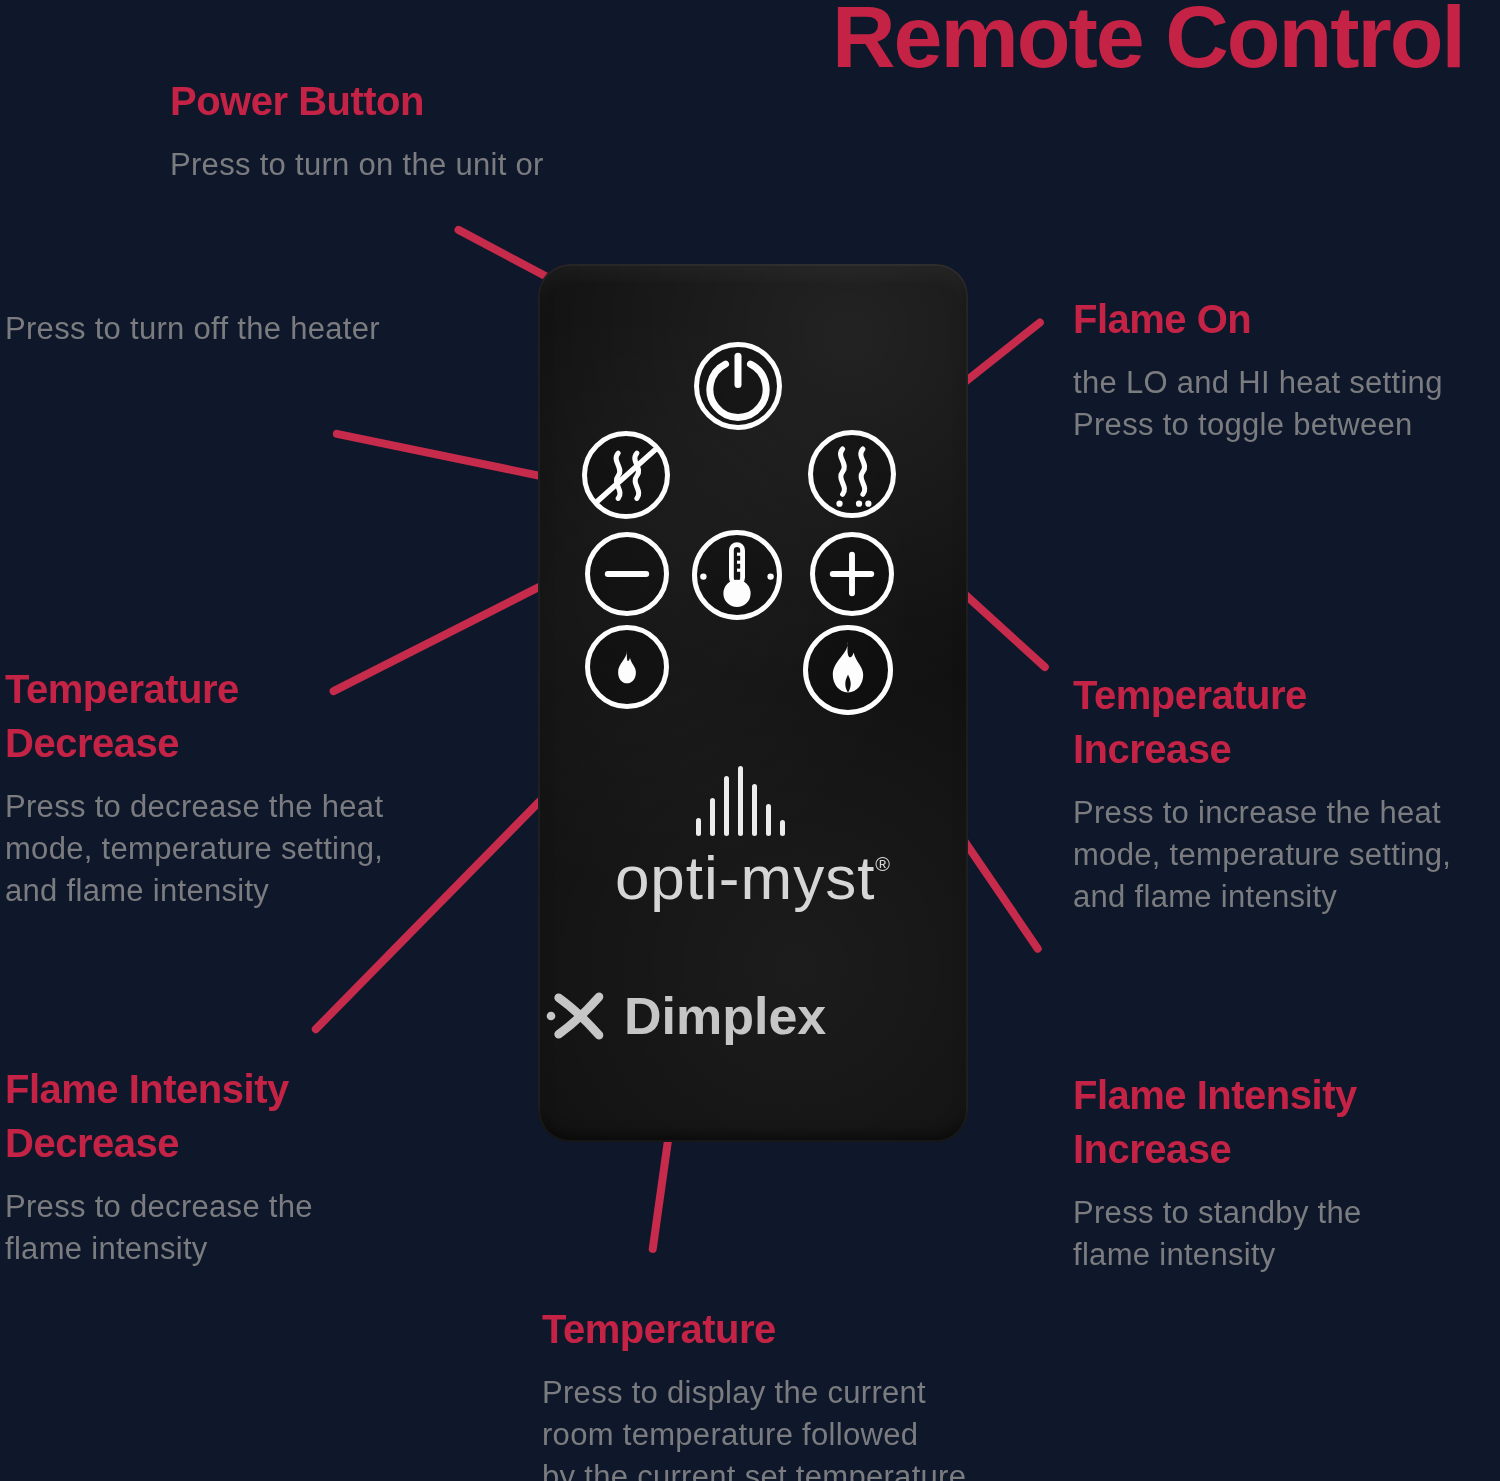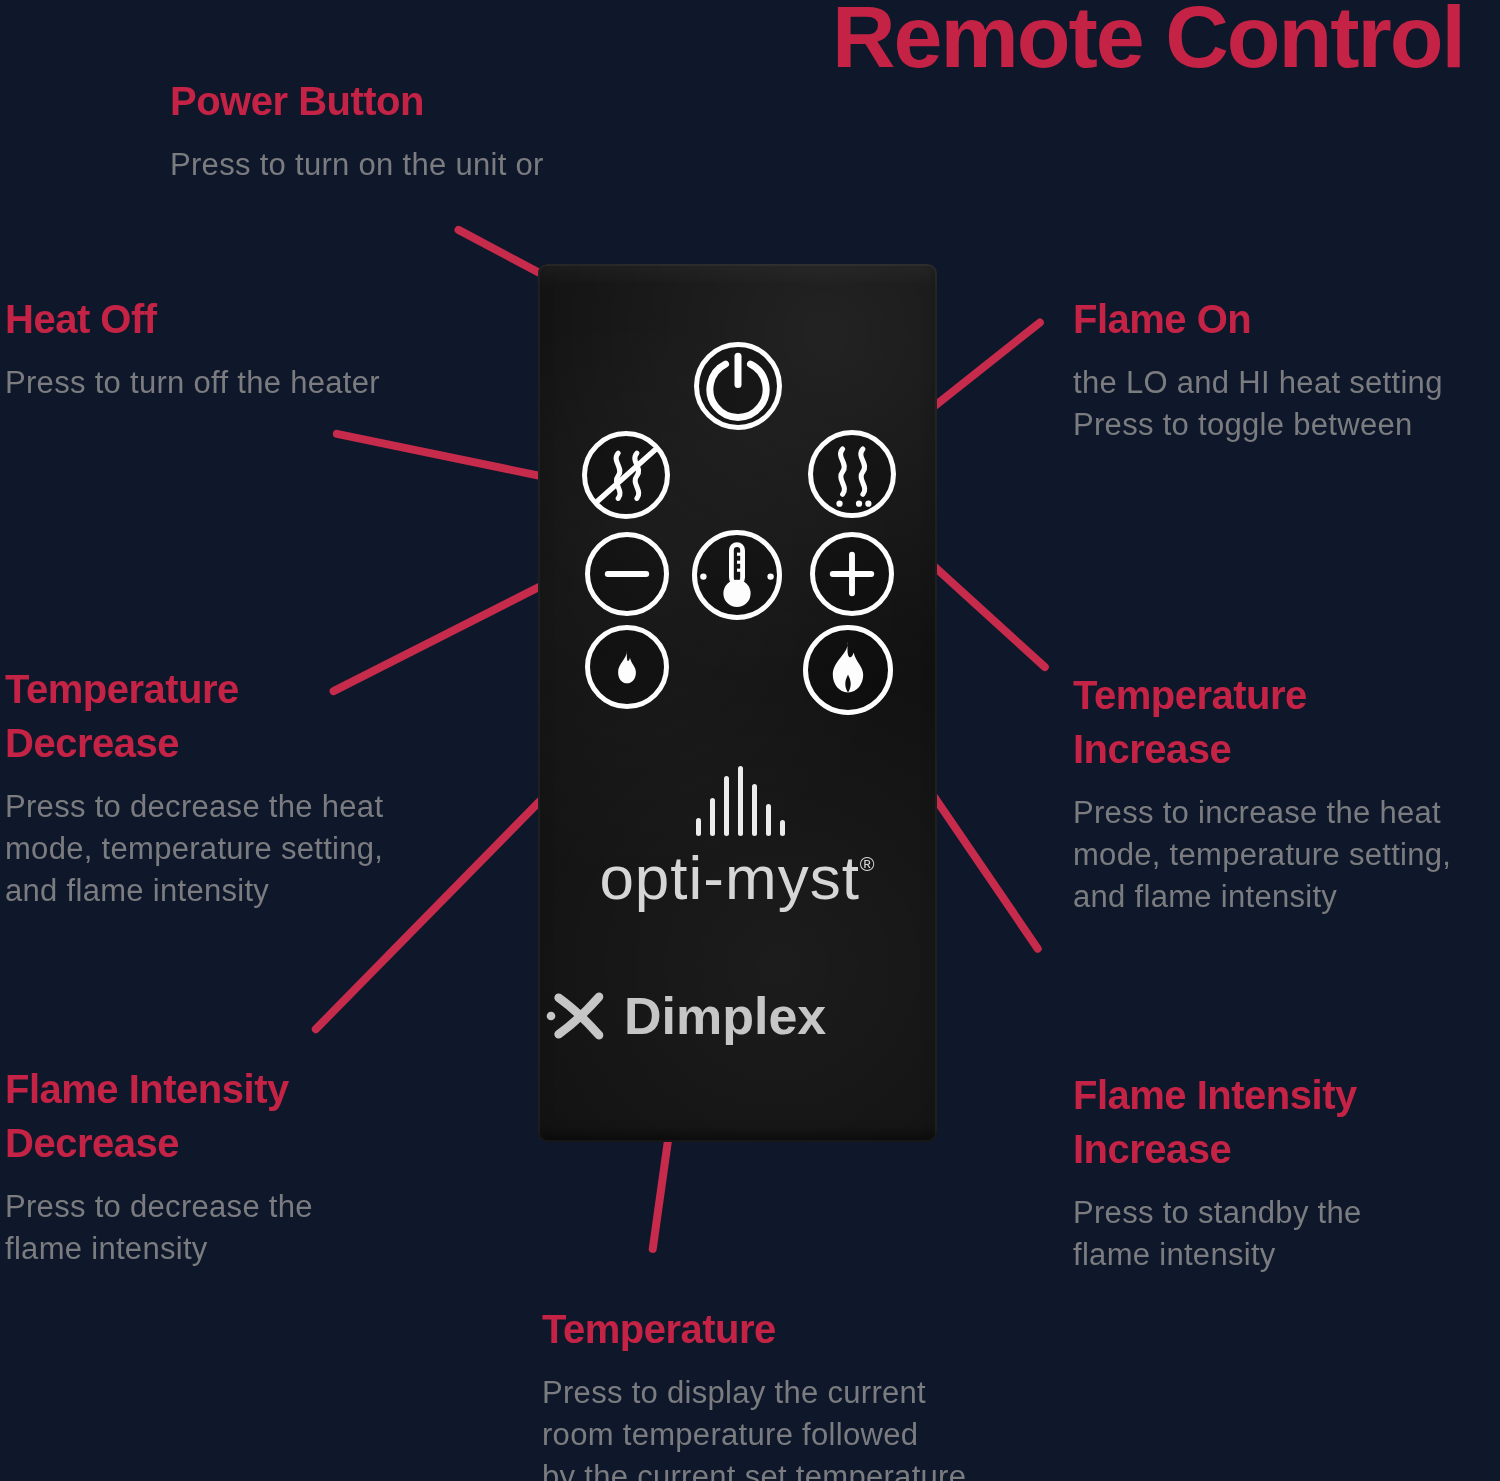--- a/index.html
+++ b/index.html
@@ -15,22 +15,22 @@
   .ann-h{font-size:40px;font-weight:700;line-height:54px;letter-spacing:-0.5px;color:#c42345;}
   .ann-d{margin-top:16px;font-size:31px;line-height:42px;letter-spacing:0.3px;color:#7b7c7f;}
   .ann-d div{white-space:nowrap;}
   .ann-h div{white-space:nowrap;}
 
   
   .line{position:absolute;height:8px;background:#c62b4c;border-radius:4px;transform-origin:0 50%;}
 
   
   .remote{
-    position:absolute;left:538px;top:264px;width:399px;height:878px;
-    border-radius:9px;
+    position:absolute;left:538px;top:264px;width:430px;height:878px;
+    border-radius:32px;
     background:
       radial-gradient(circle at 72% 8%, rgba(255,255,255,0.08), transparent 42%),
       radial-gradient(circle at 22% 38%, rgba(255,255,255,0.04), transparent 45%),
       radial-gradient(circle at 60% 80%, rgba(255,255,255,0.05), transparent 50%),
       #101010;
     box-shadow: inset 0 0 0 2px rgba(255,255,255,0.05), inset 0 10px 18px rgba(255,255,255,0.05), inset 0 -6px 14px rgba(0,0,0,0.6);
   }
   .btn{
     position:absolute;border:5px solid #fdfdfd;border-radius:50%;
     background:rgba(0,0,0,0.25);box-sizing:border-box;
@@ -158,23 +158,20 @@
   <section class="ann" style="left:170px;top:74px;">
     <div class="ann-h">
       <div>Power Button</div>
     </div>
     <div class="ann-d">
       <div>Press to turn on the unit or</div>
     </div>
   </section>
 
   <section class="ann" style="left:5px;top:292px;">
-    <div class="ann-h">
-      <div>Heat Off</div>
-    </div>
     <div class="ann-d">
       <div>Press to turn off the heater</div>
     </div>
   </section>
 
   <section class="ann" style="left:1073px;top:292px;">
     <div class="ann-h">
       <div>Flame On</div>
     </div>
     <div class="ann-d">

